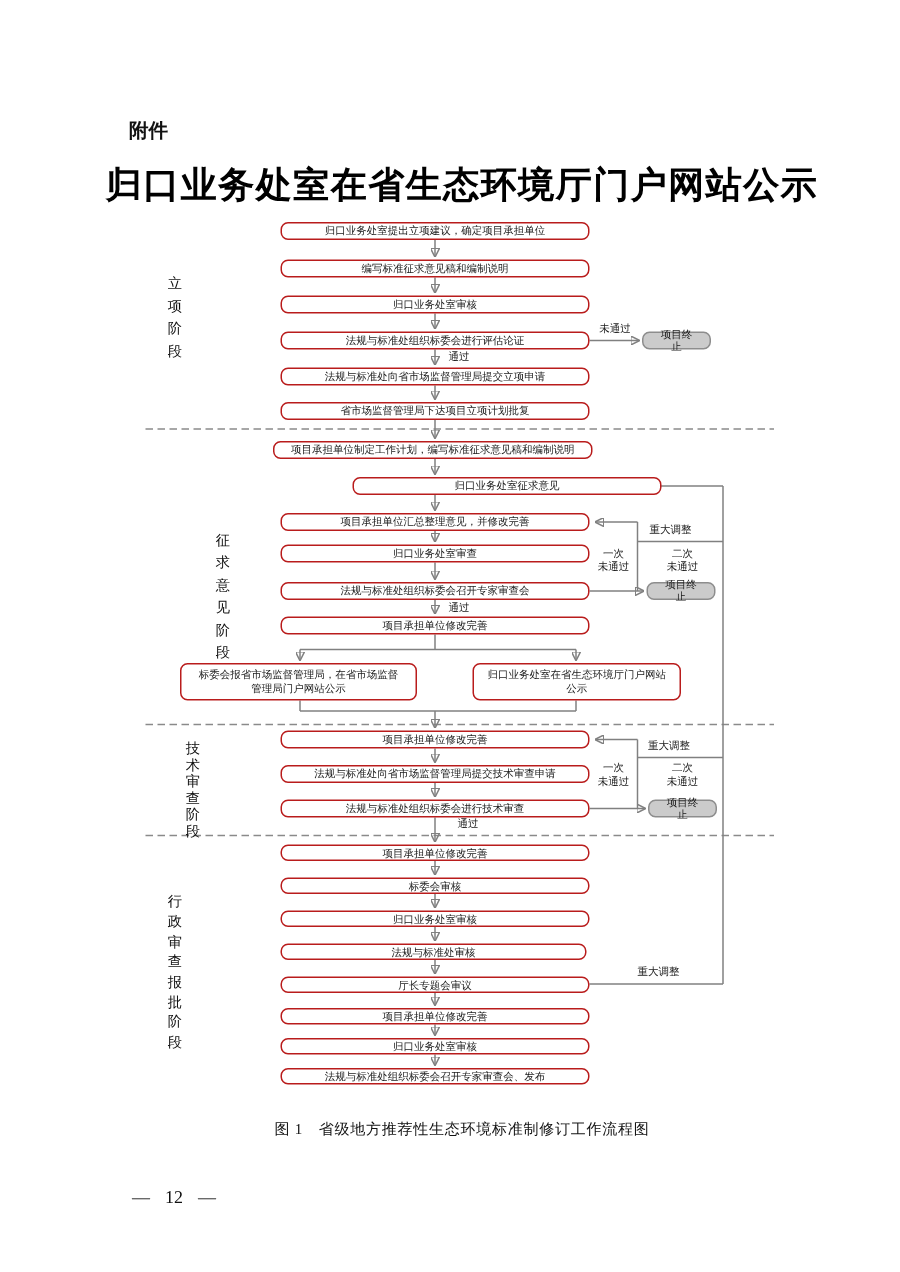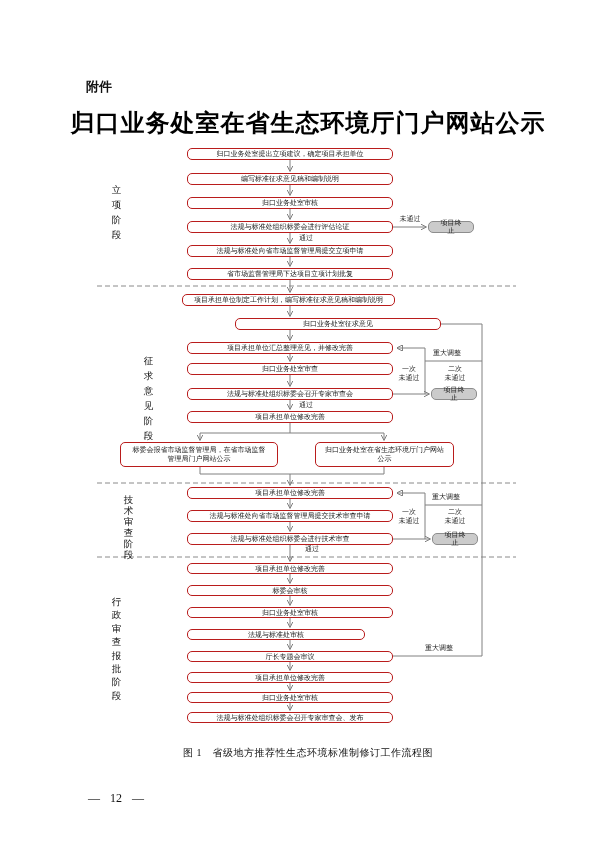--- a/index.html
+++ b/index.html
@@ -148,21 +148,21 @@
   <div class="lbl" style="left:302px;top:545px;width:20px;">通过</div>
   <div class="lbl" style="left:394px;top:508px;width:30px;">一次
 未通过</div>
   <div class="lbl" style="left:440px;top:508px;width:30px;">二次
 未通过</div>
   <div class="lbl" style="left:428px;top:493px;width:36px;">重大调整</div>
 
   <div class="fb" style="left:187px;top:563px;width:206px;height:11px;">项目承担单位修改完善</div>
   <div class="fb" style="left:187px;top:585px;width:206px;height:11px;">标委会审核</div>
   <div class="fb" style="left:187px;top:607px;width:206px;height:11px;">归口业务处室审核</div>
-  <div class="fb" style="left:187px;top:629px;width:178px;height:11px;">法规与标准处审核</div>
+  <div class="fb" style="left:187px;top:629px;width:204px;height:11px;">法规与标准处审核</div>
   <div class="fb" style="left:187px;top:651px;width:206px;height:11px;">厅长专题会审议</div>
   <div class="fb" style="left:187px;top:672px;width:206px;height:11px;">项目承担单位修改完善</div>
   <div class="fb" style="left:187px;top:692px;width:206px;height:11px;">归口业务处室审核</div>
   <div class="fb" style="left:187px;top:712px;width:206px;height:11px;">法规与标准处组织标委会召开专家审查会、发布</div>
   <div class="lbl" style="left:420px;top:644px;width:38px;">重大调整</div>
 
   <div id="caption">图 1　省级地方推荐性生态环境标准制修订工作流程图</div>
   <div id="page-number">— 12 —</div>
 
 </div>

